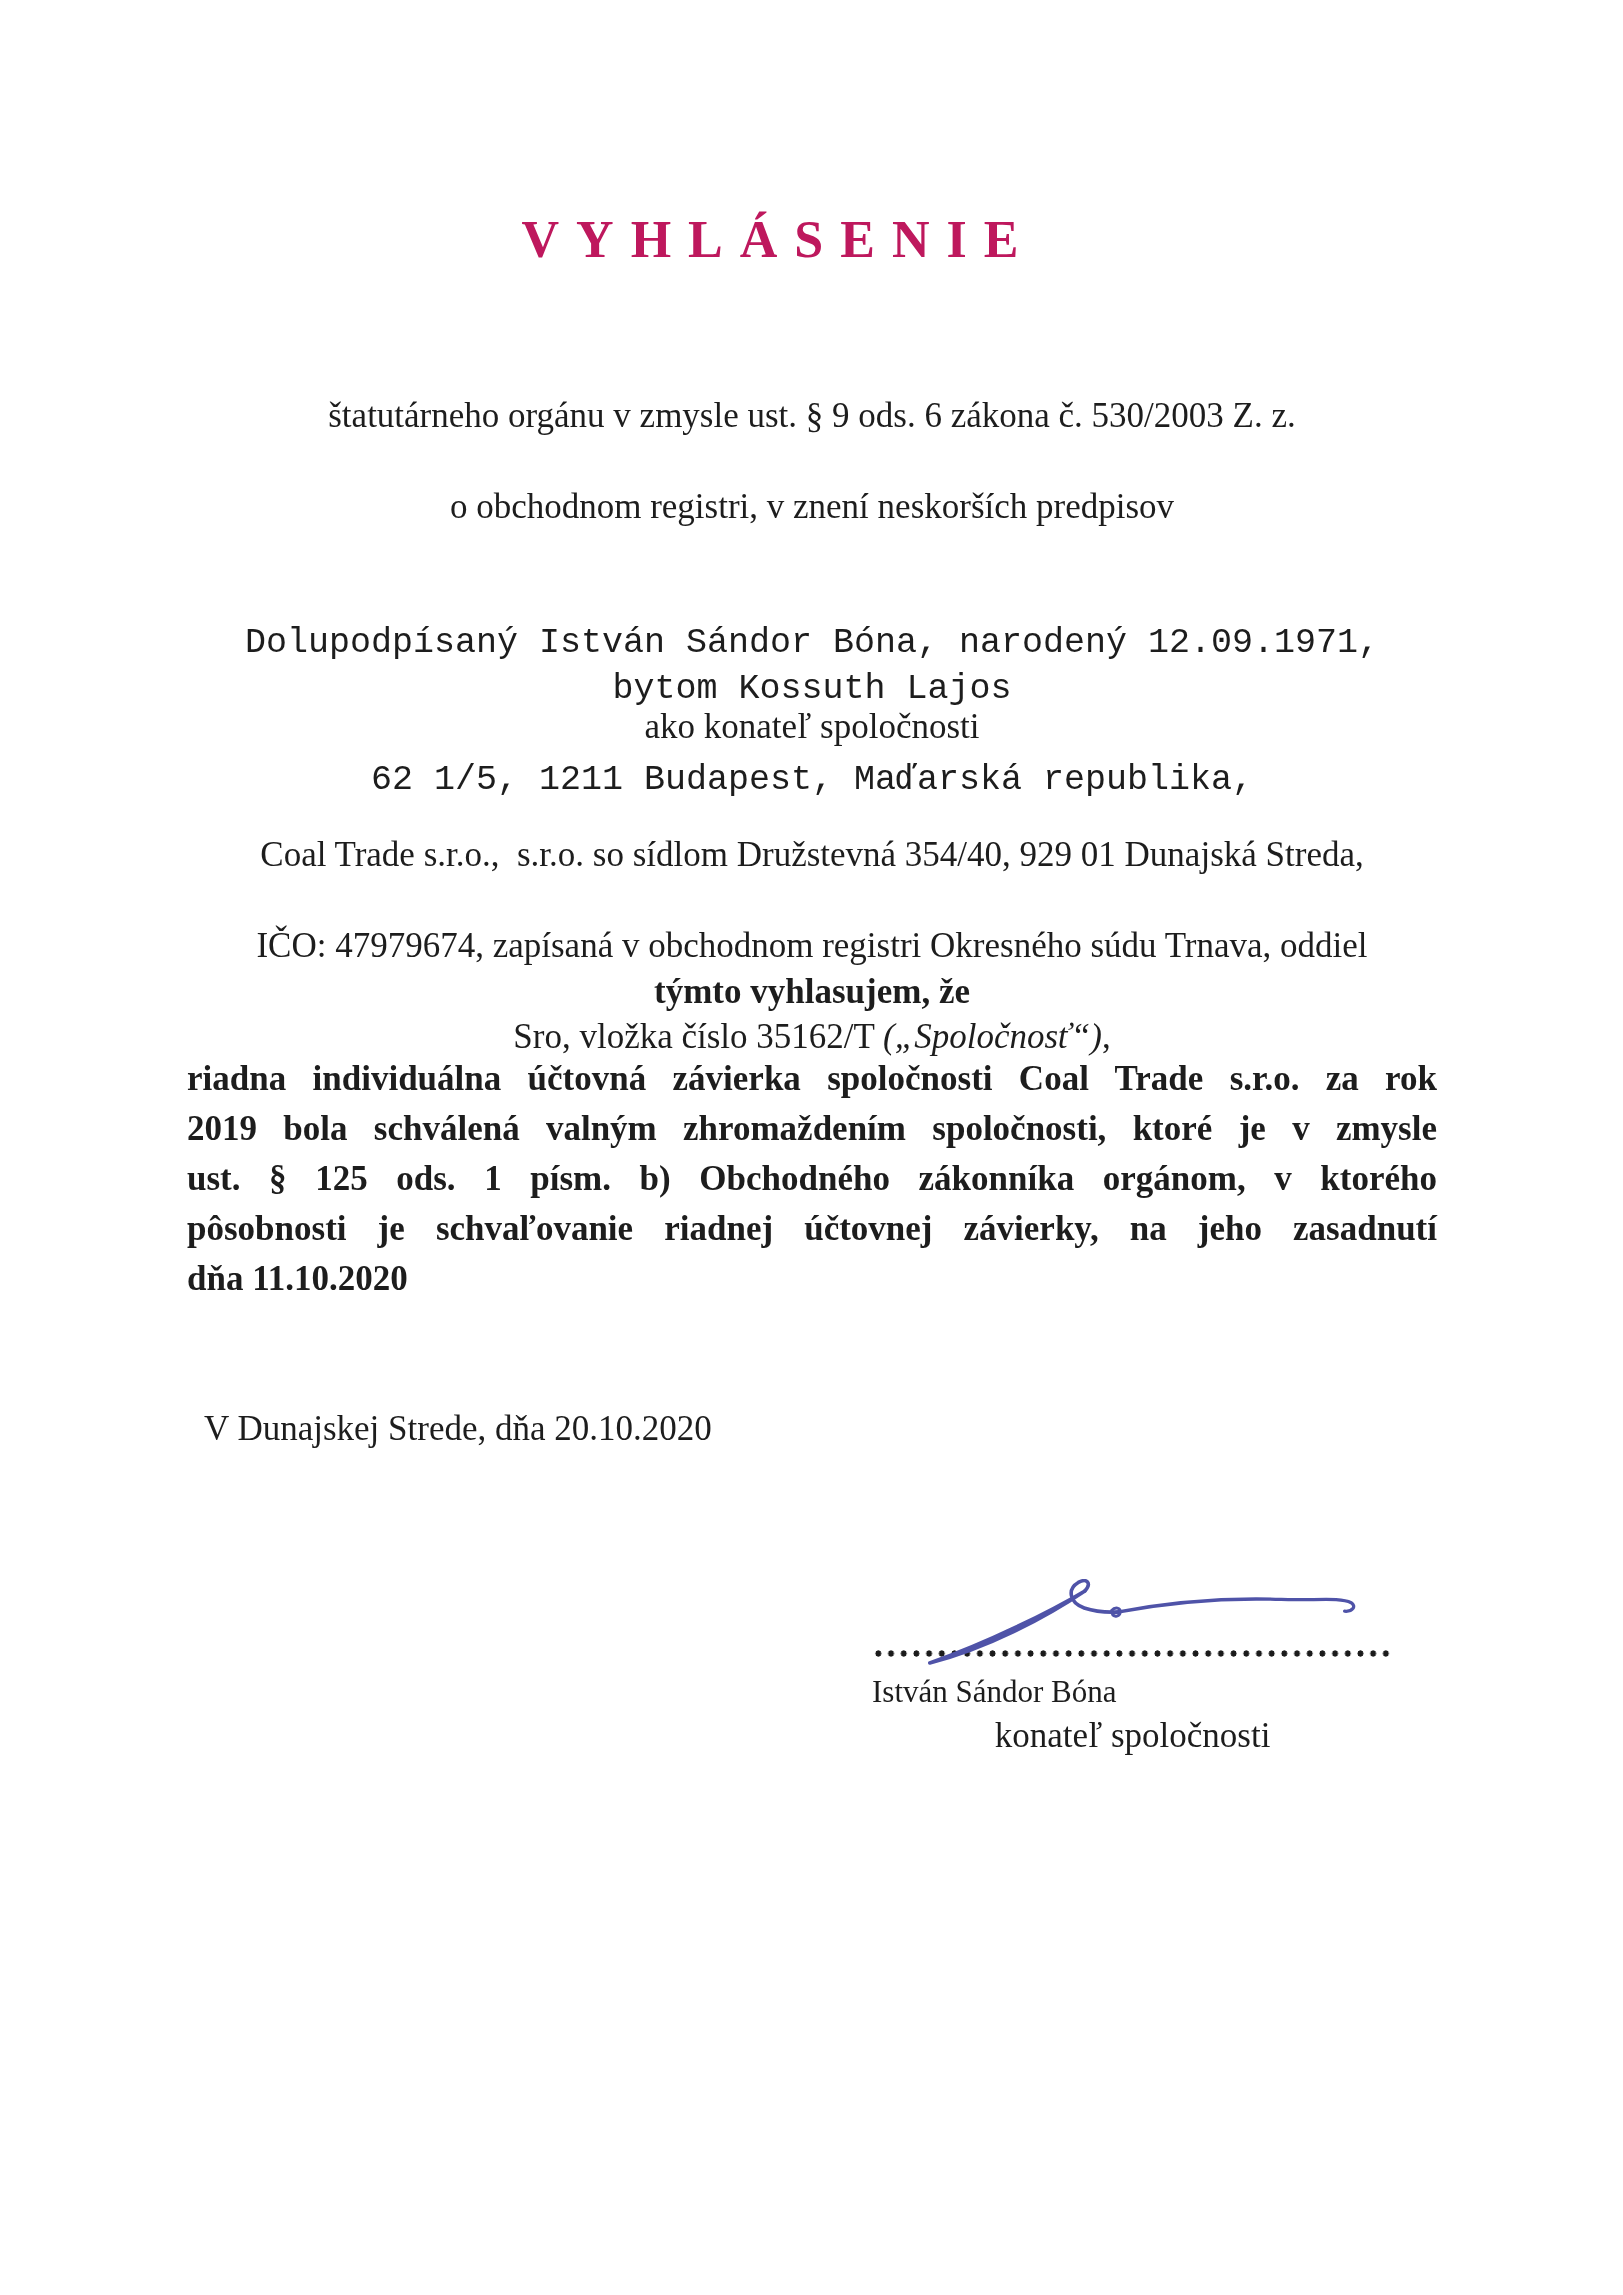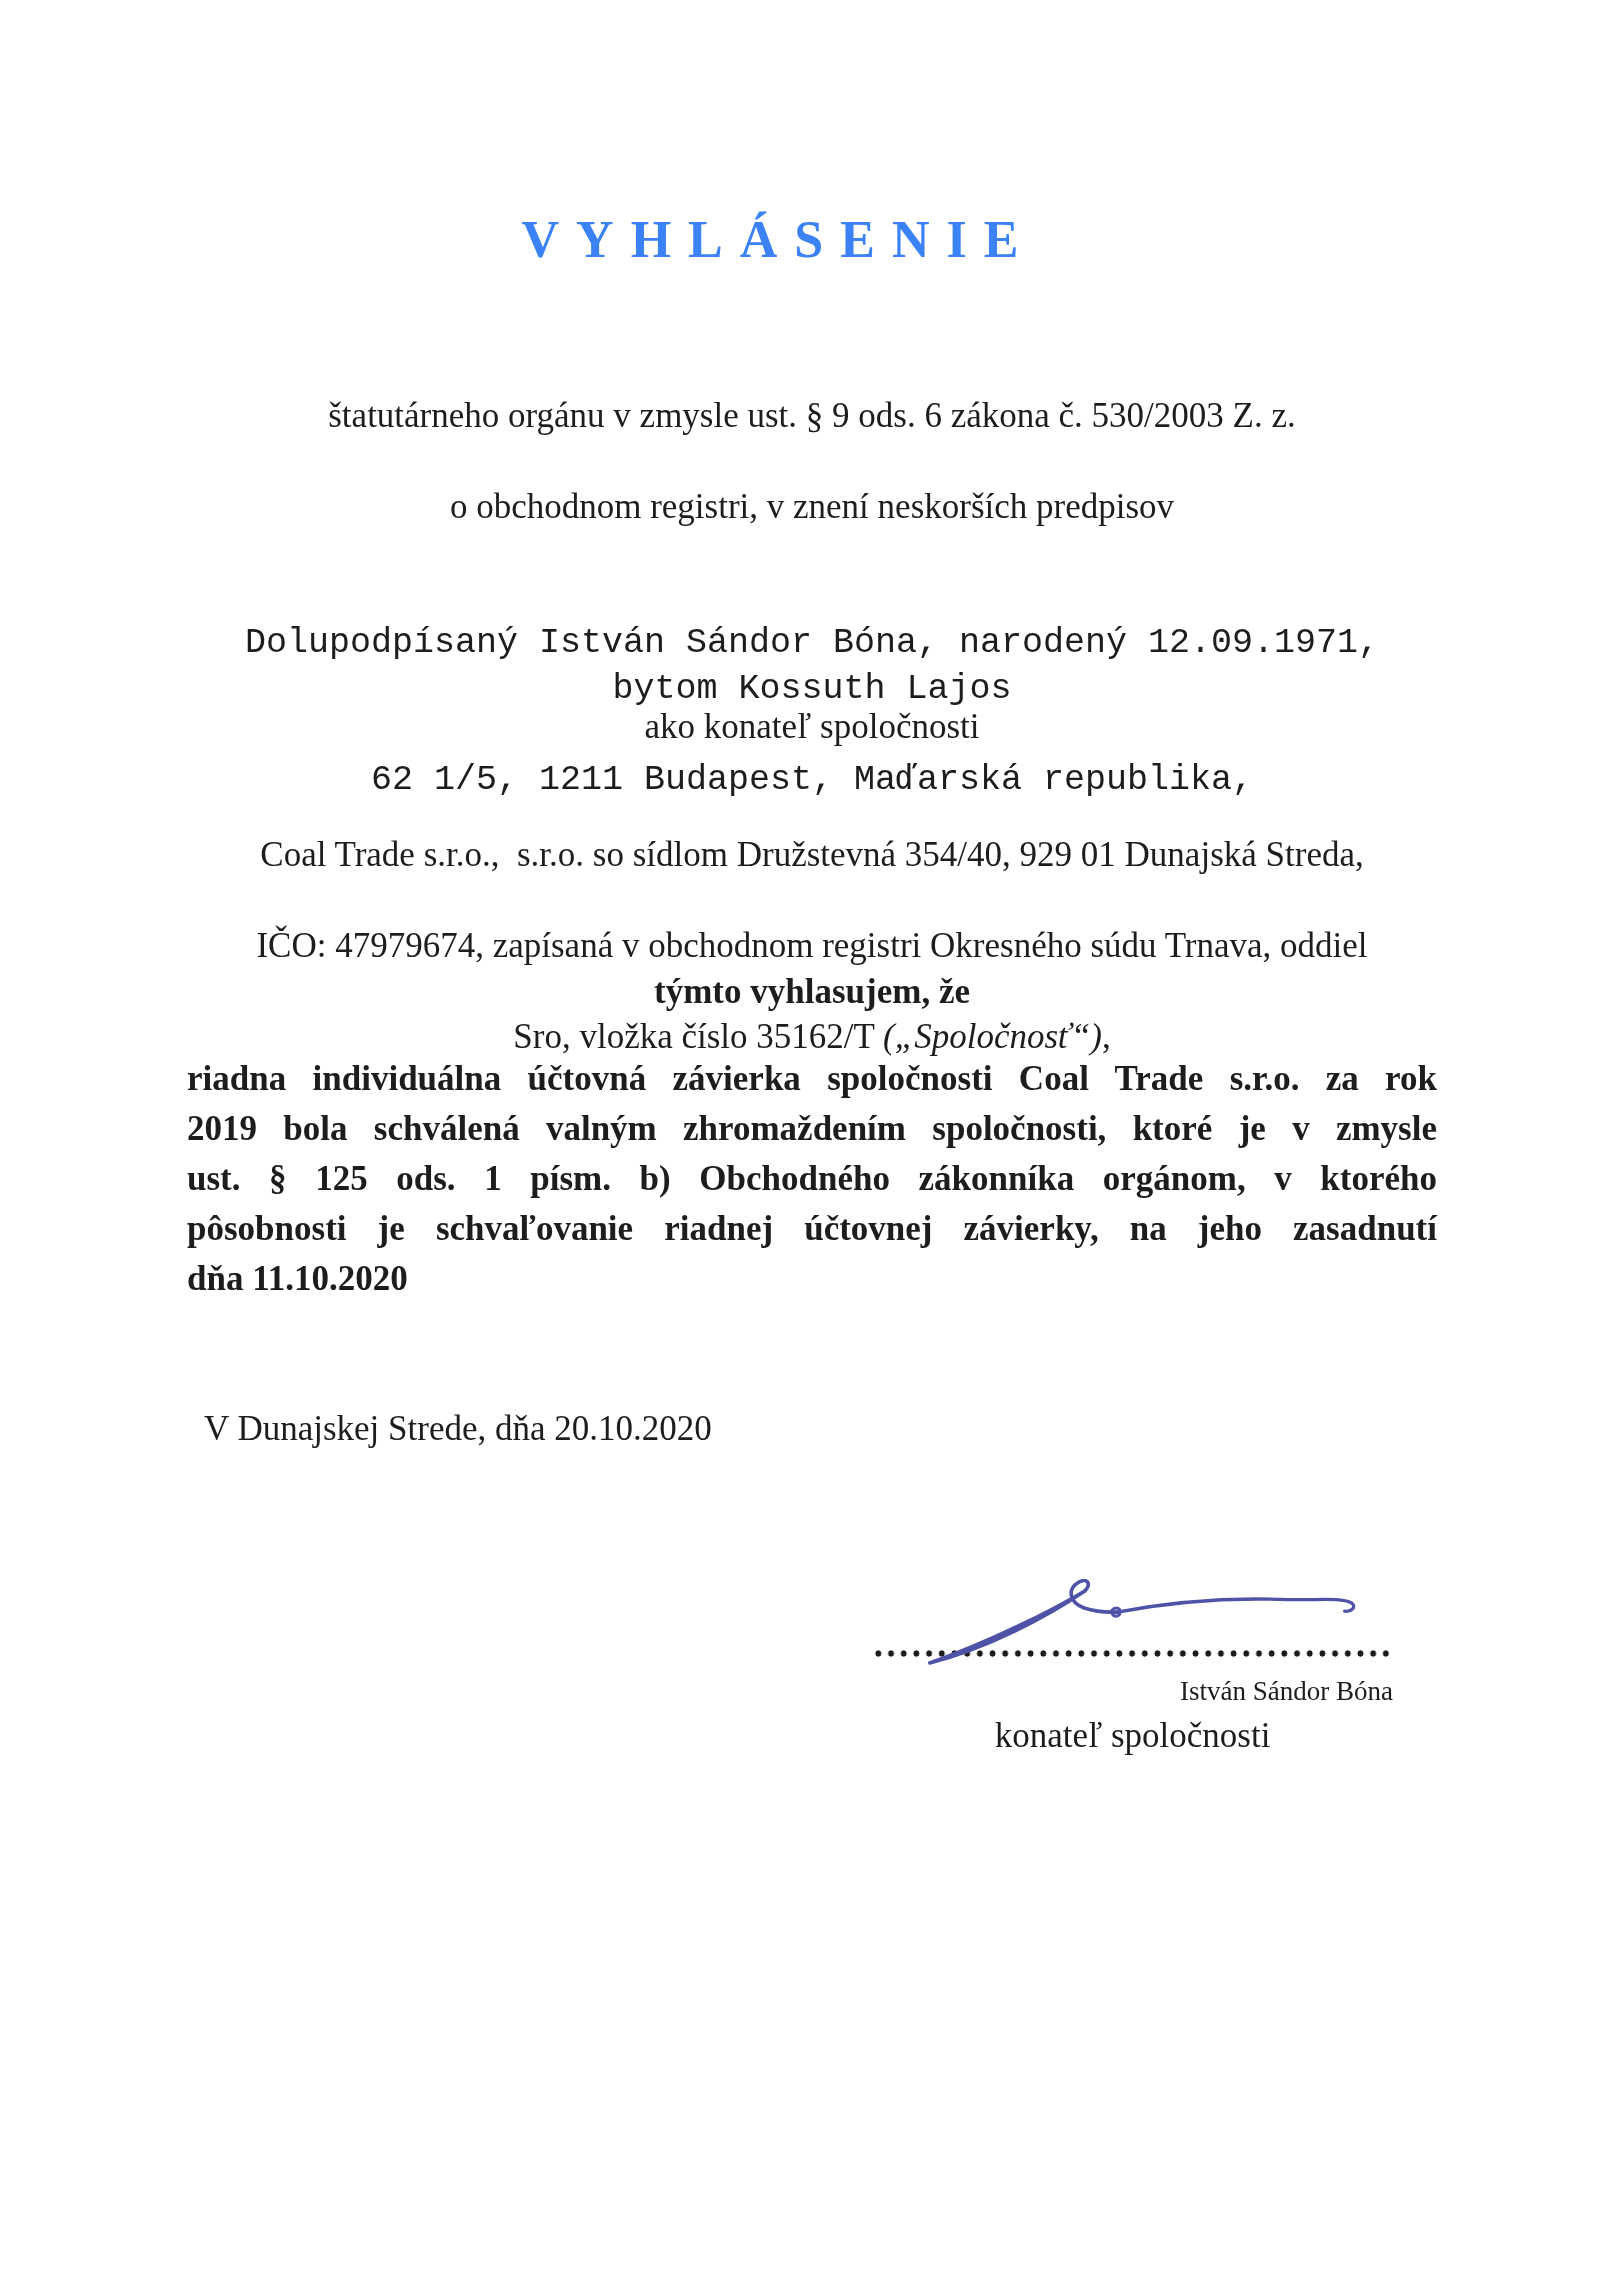--- a/index.html
+++ b/index.html
@@ -21,21 +21,21 @@
   .line { white-space: pre-wrap; margin-top: 45px; }
 
   .doc-title {
     top: 208px;
     left: 0;
     width: 1557px;
     text-align: center;
     font-size: 52px;
     font-weight: bold;
     letter-spacing: 17px;
-    color: #3b82f6;
+    color: #be185d;
     line-height: 63px;
   }
   .subtitle {
     top: 348px;
     font-size: 35px;
     line-height: 46px;
   }
   .para-signatory {
     top: 575px;
     font-size: 35px;
@@ -91,22 +91,22 @@
   .sig-svg {
     top: 1579px;
     left: 918px;
     width: 458px;
     height: 105px;
   }
   .sig-name {
     top: 1670px;
     left: 872px;
     width: 521px;
-    text-align: right;
-    font-size: 27px;
+    text-align: left;
+    font-size: 31px;
     line-height: 43px;
   }
   .sig-role {
     top: 1714px;
     left: 872px;
     width: 521px;
     text-align: center;
     font-size: 35px;
     line-height: 43px;
   }

